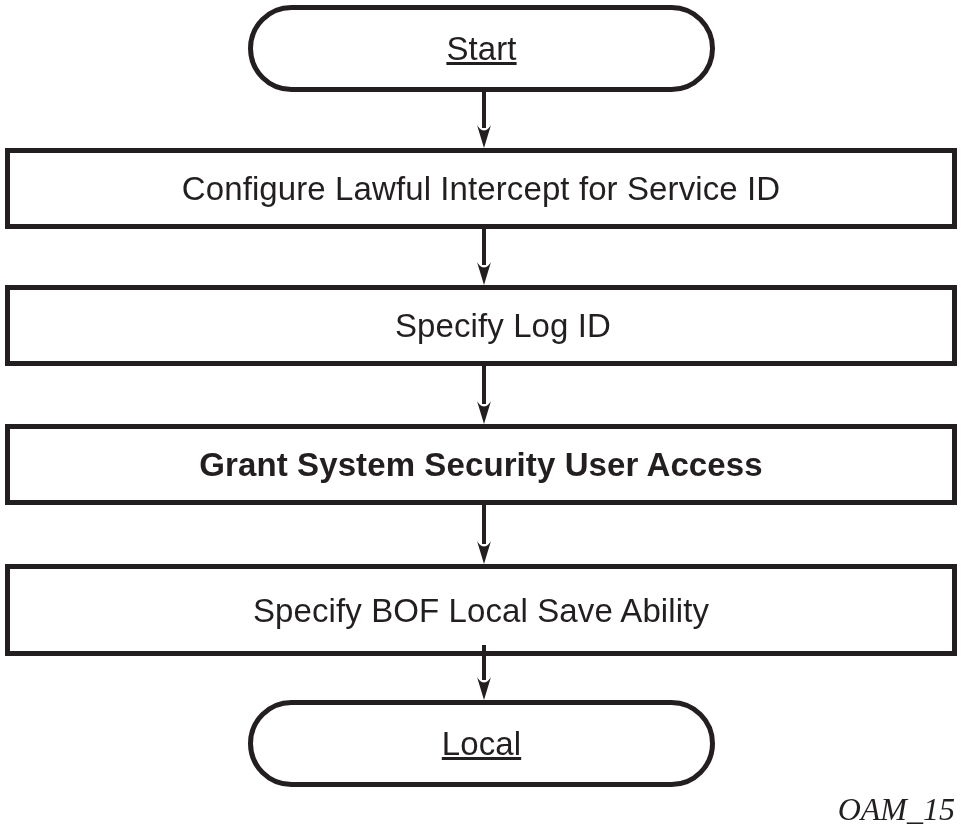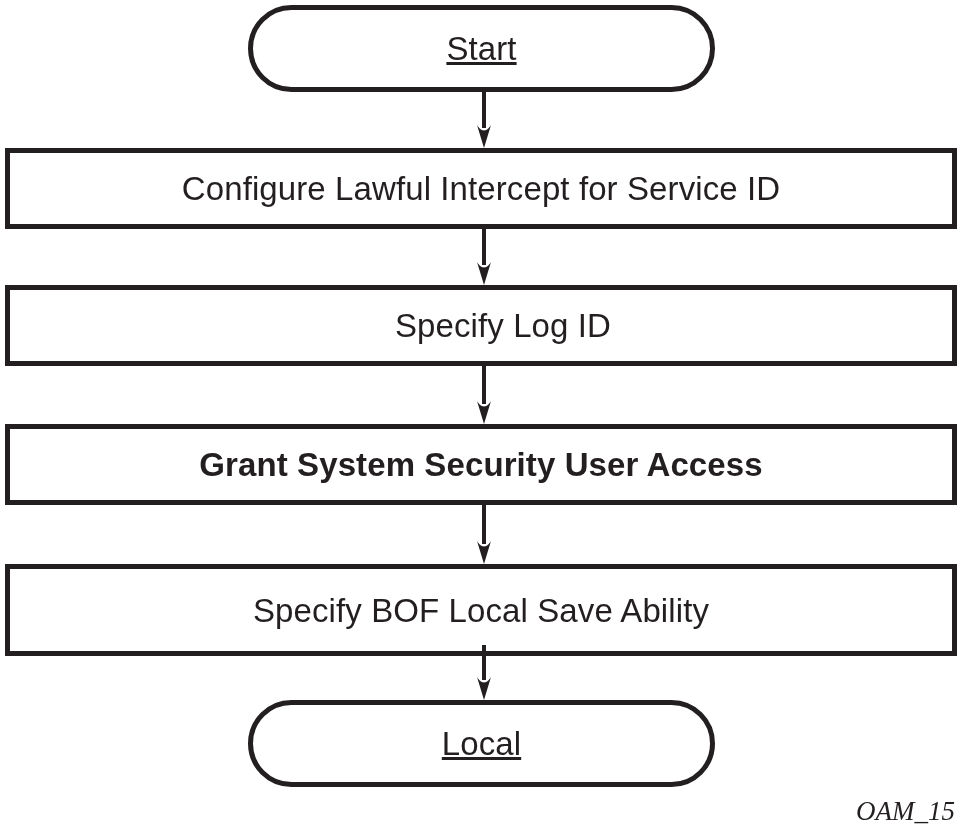--- a/index.html
+++ b/index.html
@@ -94,21 +94,21 @@
   #conn-4 .shaft { height: 39px; }
   #conn-5 .shaft { height: 35px; }
 
   
   #figure-id {
     position: absolute;
     right: 8px;
     bottom: 6px;
     font-family: "Liberation Serif", serif;
     font-style: italic;
-    font-size: 27px;
+    font-size: 32px;
     line-height: 1;
     color: #231f20;
     white-space: nowrap;
   }
 </style>
 </head>
 <body>
 
 <div id="flow-canvas">
 

